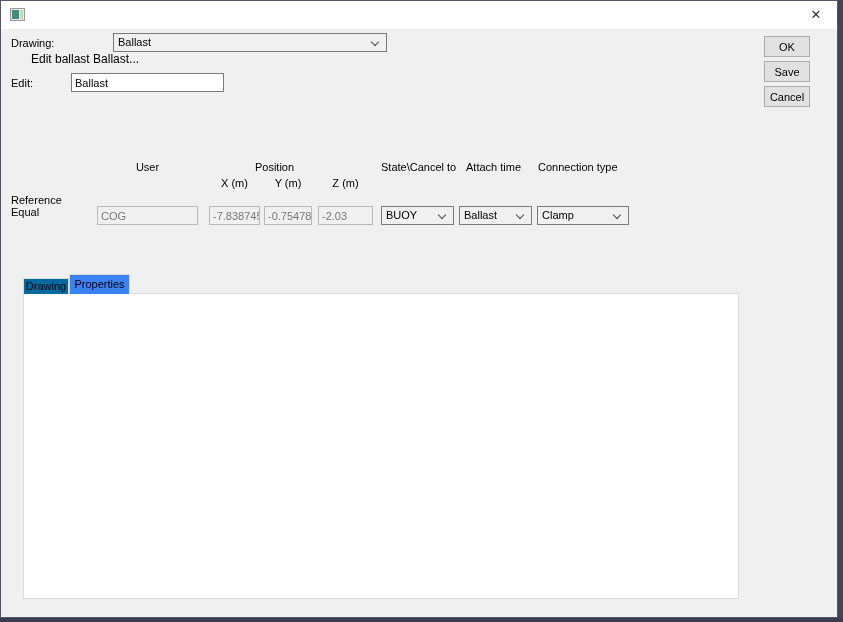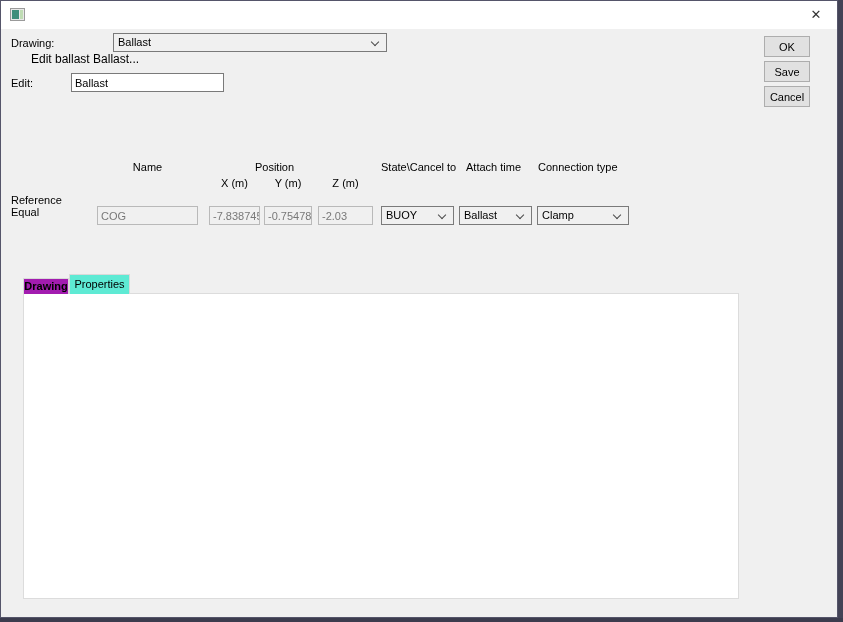--- a/index.html
+++ b/index.html
@@ -25,22 +25,22 @@
   .inp.dis2 { background:#fbfbfb; border:1px solid #d0d0d0; color:#9a9a9a; }
   .combo { position:absolute; height:19px; background:#f0f0f0; border:1px solid #7a7a7a;
            font-size:11px; color:#000; line-height:17px; padding-left:4px; cursor:default; }
   .chev { position:absolute; right:8px; top:5px; width:6px; height:6px;
           border-right:1px solid #4a4a4a; border-bottom:1px solid #4a4a4a;
           transform:rotate(45deg); }
   .btn { position:absolute; left:763px; width:46px; height:21px; background:#e1e1e1;
          border:1px solid #adadad; font-family:"Liberation Sans", sans-serif;
          font-size:11px; color:#000; }
   .tab { position:absolute; font-size:11px; text-align:center; border:1px solid #d9d9d9; }
-  .tab.inactive { background:#a21caf; border-bottom:none;font-weight:bold; }
-  .tab.active { background:#5eead4; border-bottom:none; z-index:3; }
+  .tab.inactive { background:#0369a1; border-bottom:none; }
+  .tab.active { background:#3b82f6; border-bottom:none; z-index:3; }
   .page { position:absolute; left:22px; top:292px; width:716px; height:306px;
           background:#fff; border:1px solid #dcdcdc; z-index:1; }
   .grp { position:absolute; border:1px solid #d8d8d8; background:#fff; }
   .grp-title { position:absolute; top:-8px; left:8px; background:#fff; padding:0 4px;
                font-size:11px; color:#000; white-space:nowrap; }
   .radio { position:absolute; width:12px; height:12px; border:1px solid #6a6a6a;
            border-radius:50%; background:#fff; }
   .radio.checked::after { content:''; position:absolute; left:2px; top:2px; width:6px;
                           height:6px; border-radius:50%; background:#111; }
   .disbtn { position:absolute; background:#d9d9d9; border:1px solid #c9c9c9; color:#8f8f8f;
@@ -73,21 +73,21 @@
 
   <span class="lbl" style="left:10px; top:36px">Drawing:</span>
   <div class="combo" style="left:112px; top:32px; width:274px">
     <span>Ballast</span>
     <span class="chev"></span>
   </div>
 
   <span class="lbl" style="left:10px; top:76px">Edit:</span>
   <input class="inp" style="left: 70px; top: 72px; width: 153px;" value="Ballast">
 
-  <span class="lbl ctr" style="left:96px;  top:160px; width:101px">Name</span>
+  <span class="lbl ctr" style="left:96px;  top:160px; width:101px">User</span>
   <span class="lbl ctr" style="left:192px; top:160px; width:163px">Position</span>
   <span class="lbl ctr" style="left:208px; top:176px; width:51px">X (m)</span>
   <span class="lbl ctr" style="left:263px; top:176px; width:48px">Y (m)</span>
   <span class="lbl ctr" style="left:317px; top:176px; width:55px">Z (m)</span>
   <span class="lbl" style="left:380px; top:160px">State\Cancel to</span>
   <span class="lbl" style="left:465px; top:160px">Attach time</span>
   <span class="lbl" style="left:537px; top:160px">Connection type</span>
 
   <span class="lbl" style="left:10px; top:193px">
     <span>Reference</span><br>

